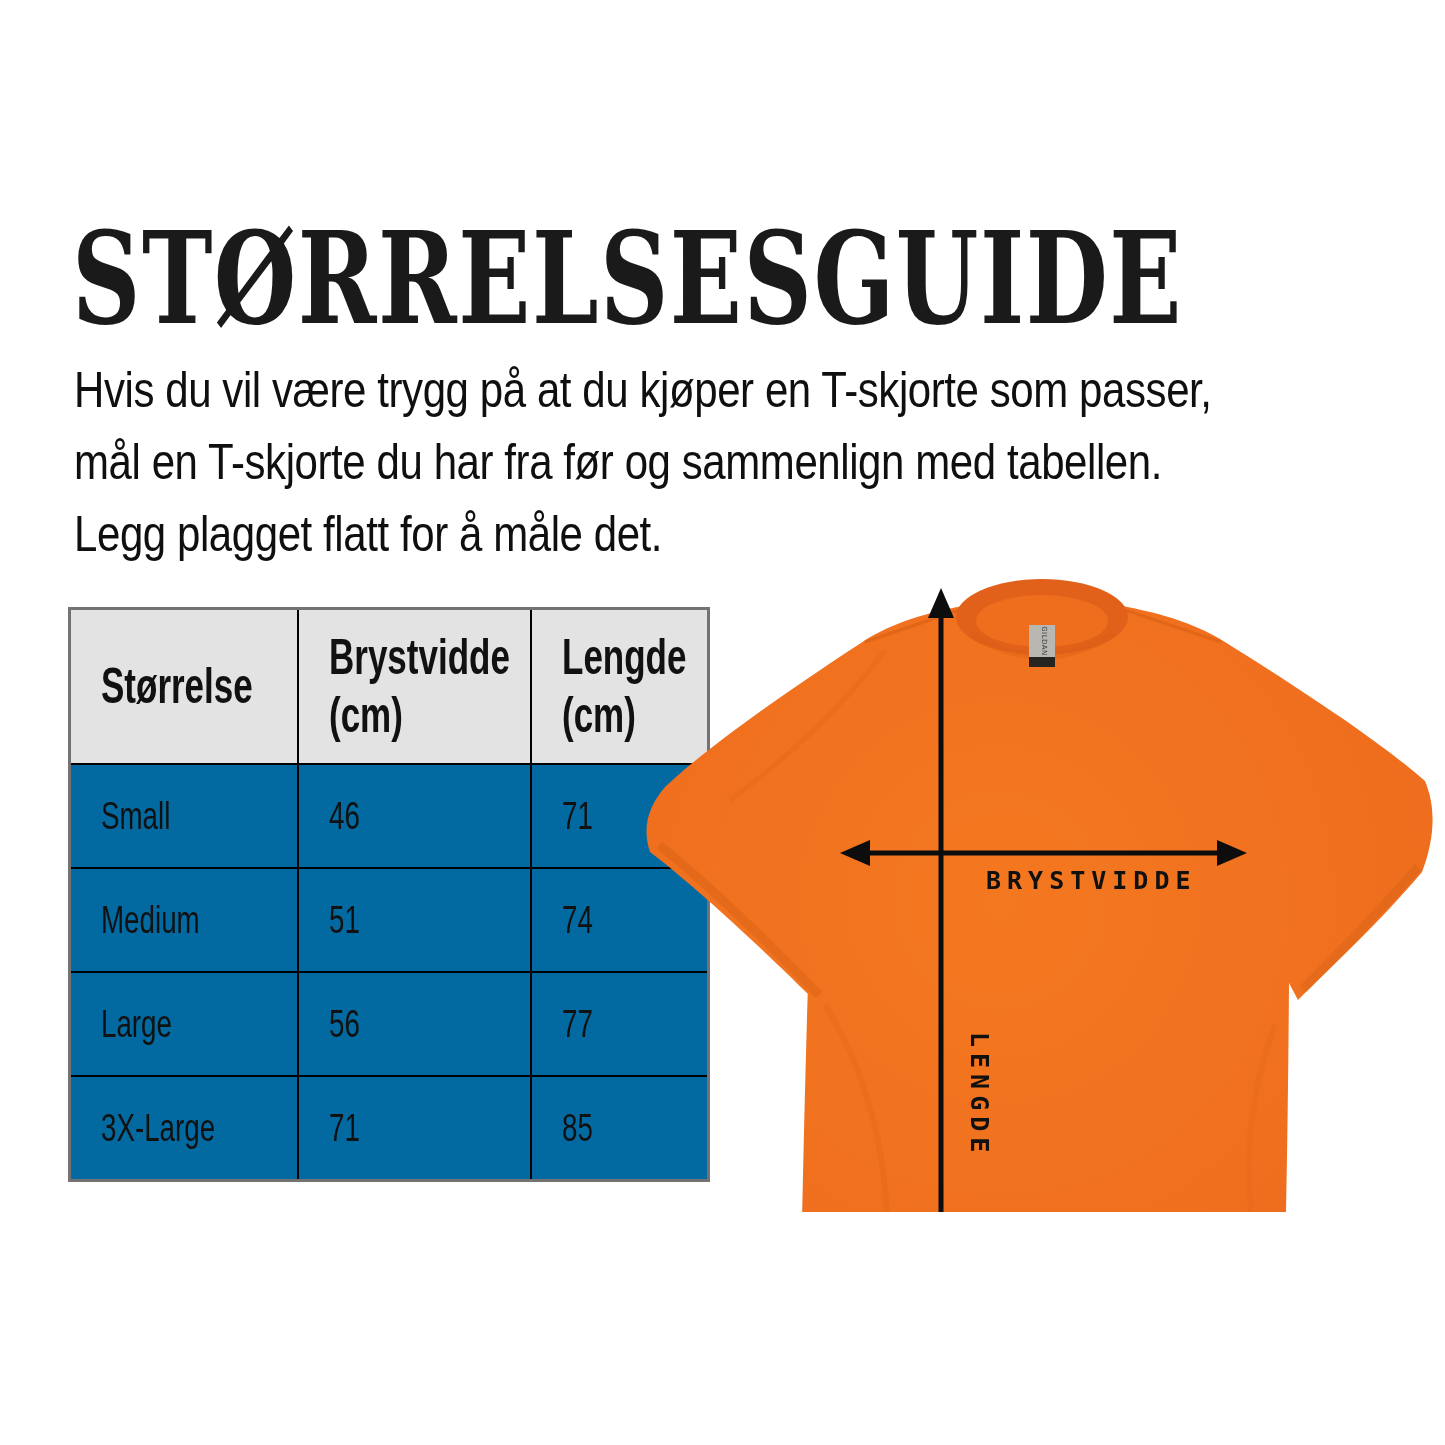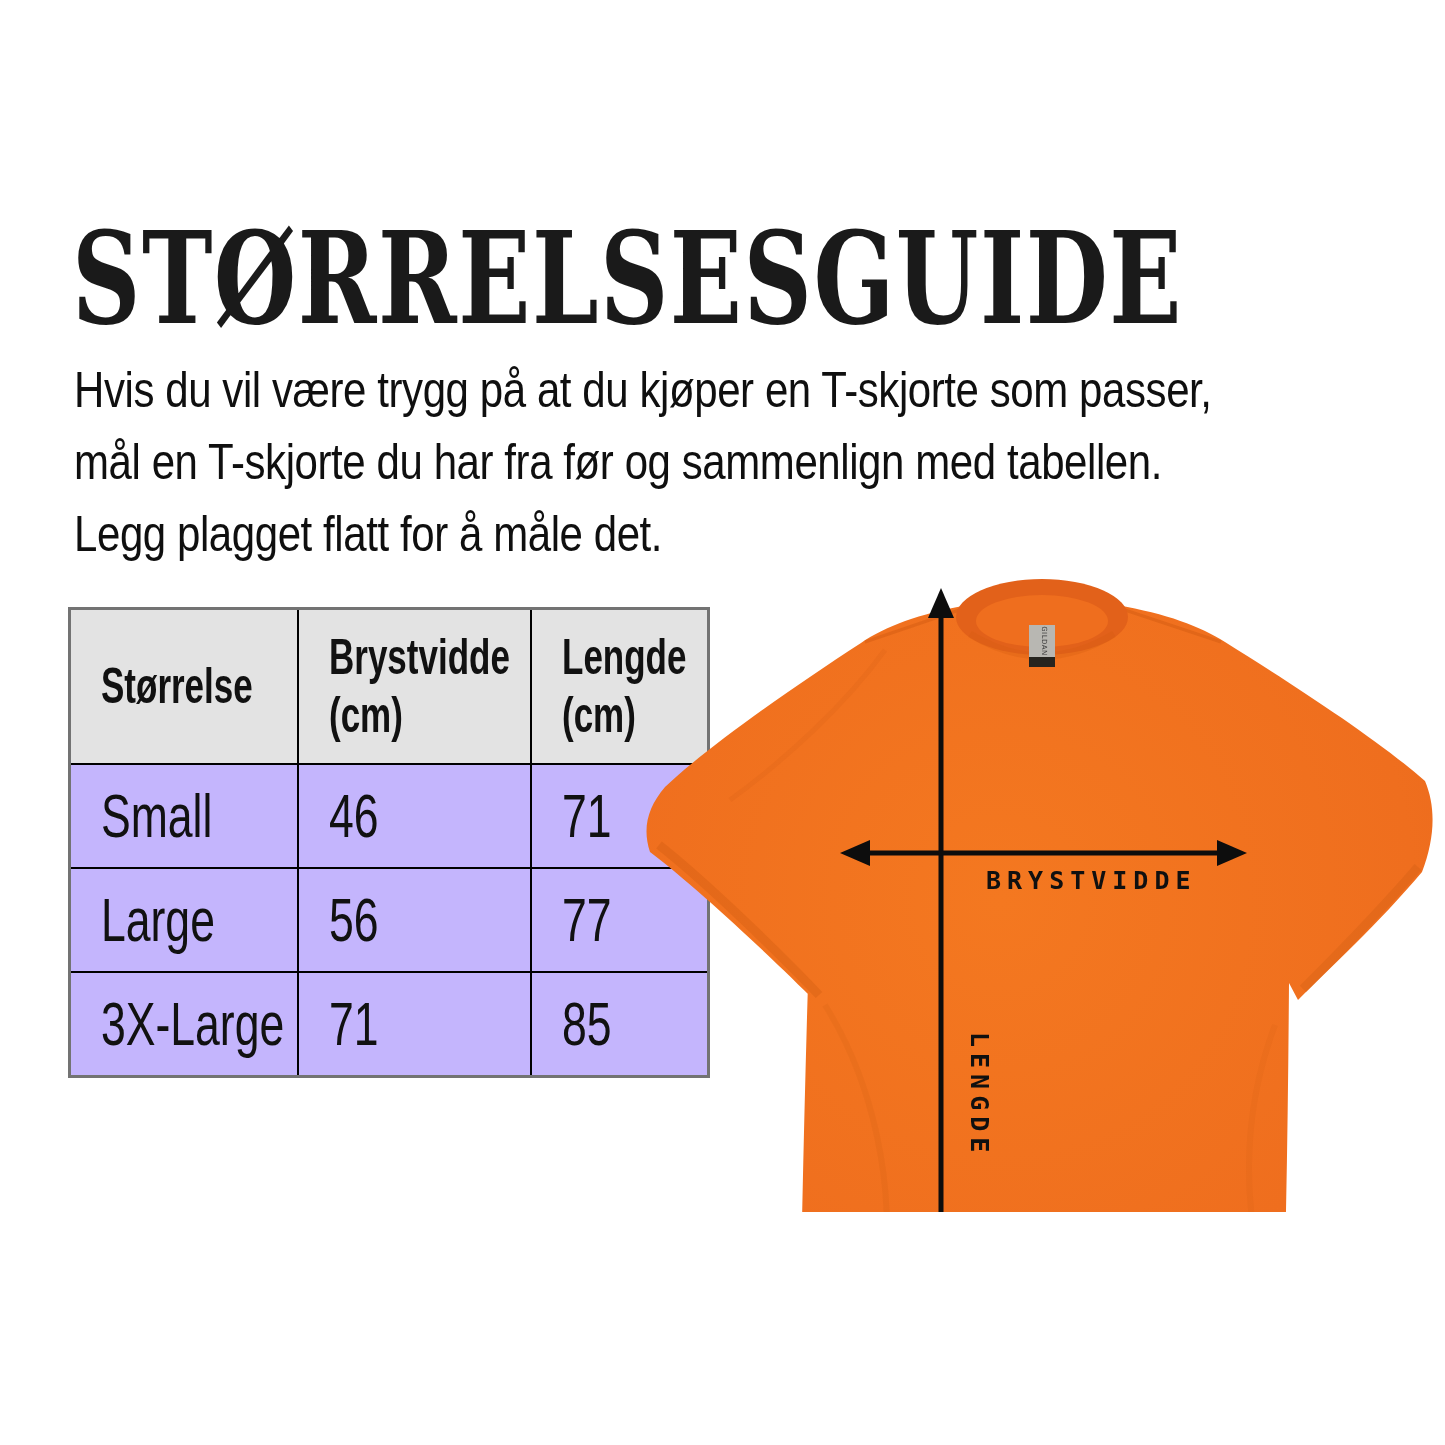--- a/index.html
+++ b/index.html
@@ -23,21 +23,21 @@
   }
   
   table.size{
     position:absolute;left:68px;top:591px;width:639px;
     border-collapse:collapse;table-layout:fixed;z-index:1;
     border:3px solid #737373;
     margin-top:16px;
   }
   table.size th,table.size td{border:2px solid #000;padding:0 0 0 30px;text-align:left;vertical-align:middle;}
   table.size thead th{background:#e3e3e3;height:153px;font-size:50px;font-weight:bold;line-height:1.15;}
-  table.size tbody td{height:102px;font-size:61px;font-weight:normal;background:#c4b5fd;}
+  table.size tbody td{height:102px;font-size:38px;font-weight:normal;background:#0369a1;}
   .sq{display:inline-block;transform:scaleX(.70);transform-origin:0 50%;white-space:nowrap;}
   .sq2{display:inline-block;transform:scaleX(.73);transform-origin:0 50%;white-space:nowrap;}
   .hline{display:block;}
   
   .shirt-wrap{position:absolute;left:635px;top:555px;width:810px;height:890px;z-index:5;}
   .measure-label{
     position:absolute;z-index:6;
     font-family:"DejaVu Sans Mono","Liberation Mono",monospace;
     font-weight:bold;font-size:25px;letter-spacing:6px;color:#101010;white-space:nowrap;
   }
@@ -74,20 +74,25 @@
         <th>
           <span class="sq"><span class="hline">Lengde</span><span class="hline">(cm)</span></span>
         </th>
       </tr>
     </thead>
     <tbody>
       <tr>
         <td><span class="sq2">Small</span></td>
         <td><span class="sq2">46</span></td>
         <td><span class="sq2">71</span></td>
+      </tr>
+      <tr>
+        <td><span class="sq2">Medium</span></td>
+        <td><span class="sq2">51</span></td>
+        <td><span class="sq2">74</span></td>
       </tr>
       <tr>
         <td><span class="sq2">Large</span></td>
         <td><span class="sq2">56</span></td>
         <td><span class="sq2">77</span></td>
       </tr>
       <tr>
         <td><span class="sq2">3X-Large</span></td>
         <td><span class="sq2">71</span></td>
         <td><span class="sq2">85</span></td>

